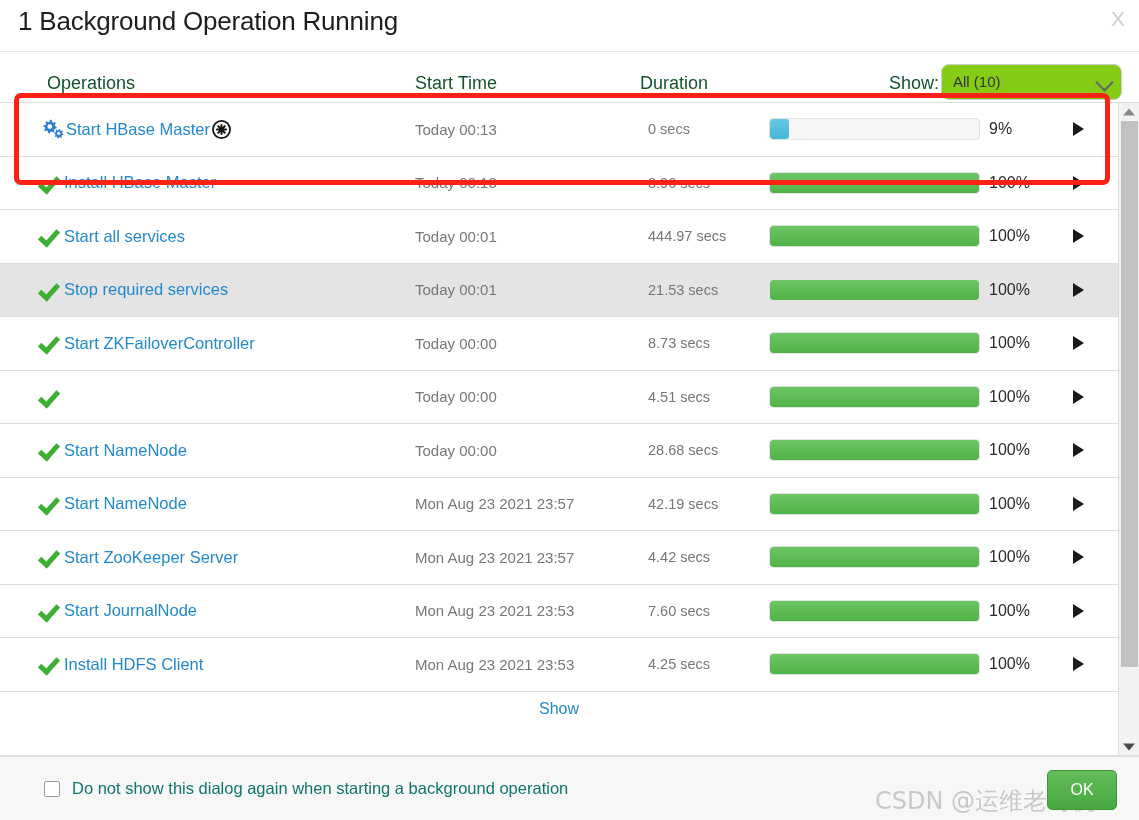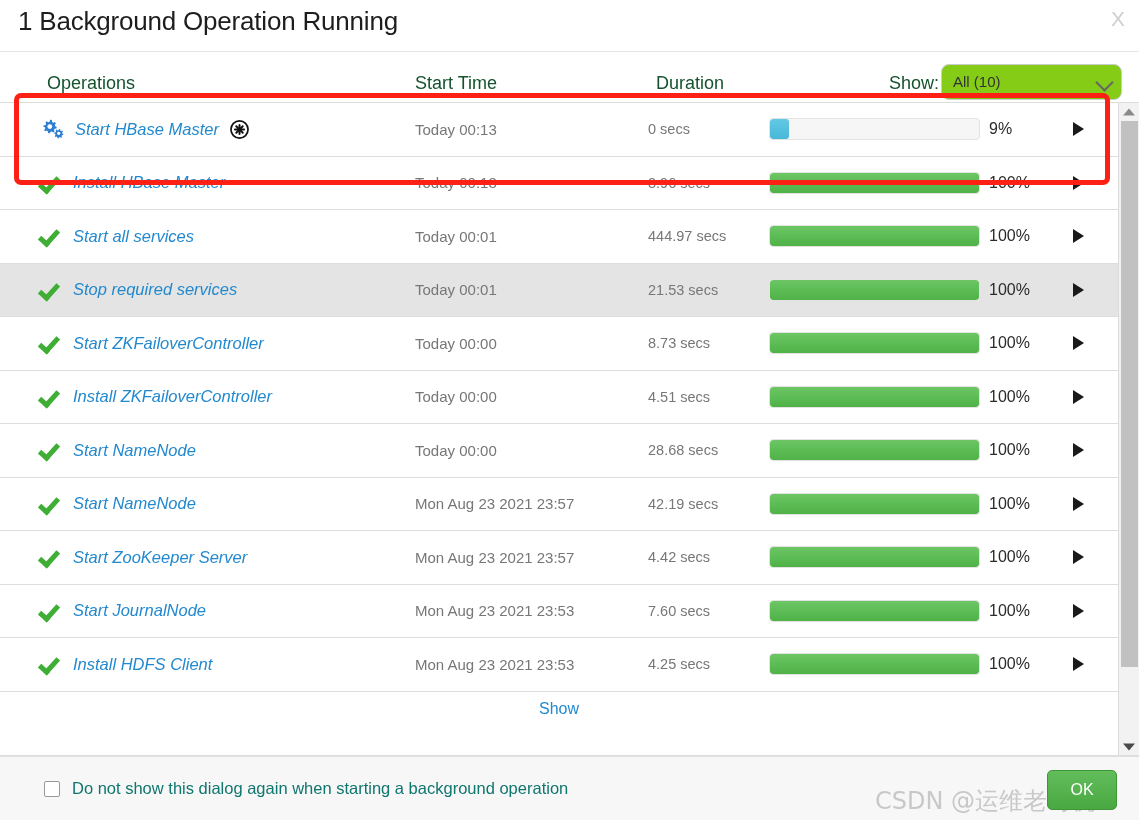--- a/index.html
+++ b/index.html
@@ -64,21 +64,21 @@
   }
   .col-label {
     position: absolute;
     top: 21px;
     font-size: 18px;
     color: #14532d;
     white-space: nowrap;
   }
   .col-op       { left: 47px; }
   .col-start    { left: 415px; }
-  .col-dur      { left: 656px; text-align: right; }
+  .col-dur      { left: 640px; text-align: right; }
   .col-show     { left: 889px; }
 
   .show-select {
     position: absolute;
     left: 941px;
     top: 64px;
     width: 181px;
     height: 36px;
     box-sizing: border-box;
     border: 1px solid #cccccc;
@@ -129,23 +129,22 @@
     background: #ffffff;
     box-sizing: border-box;
   }
   .op-row.hl { background: #e4e4e4; }
 
   .cell-op {
     position: absolute;
     left: 40px;
     display: flex;
     align-items: center;
-    gap: 11px;
-    white-space: nowrap;
-    font-style: italic;
+    gap: 2px;
+    white-space: nowrap;
   }
   .op-link {
     font-size: 16.5px;
     color: #2289cf;
     cursor: pointer;
   }
   .cell-start {
     position: absolute;
     left: 415px;
     font-size: 15px;
@@ -460,21 +459,20 @@
           <div class="cell-dur">8.73 secs</div>
           <div class="cell-bar">
             <div class="bar-fill done" style="width:100%"></div>
           </div>
           <div class="cell-pct">100%</div>
           <div class="cell-caret"></div>
         </div>
         <div class="op-row">
           <div class="cell-op">
             <span class="icon-check"></span>
-            <span class="op-link">Install ZKFailoverController</span>
           </div>
           <div class="cell-start">Today 00:00</div>
           <div class="cell-dur">4.51 secs</div>
           <div class="cell-bar">
             <div class="bar-fill done" style="width:100%"></div>
           </div>
           <div class="cell-pct">100%</div>
           <div class="cell-caret"></div>
         </div>
         <div class="op-row">

